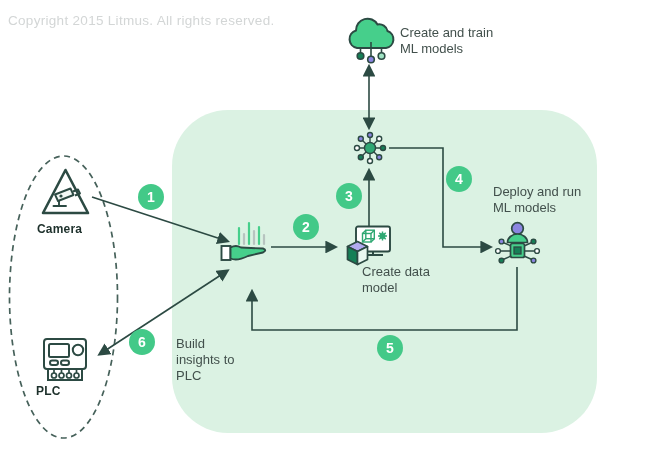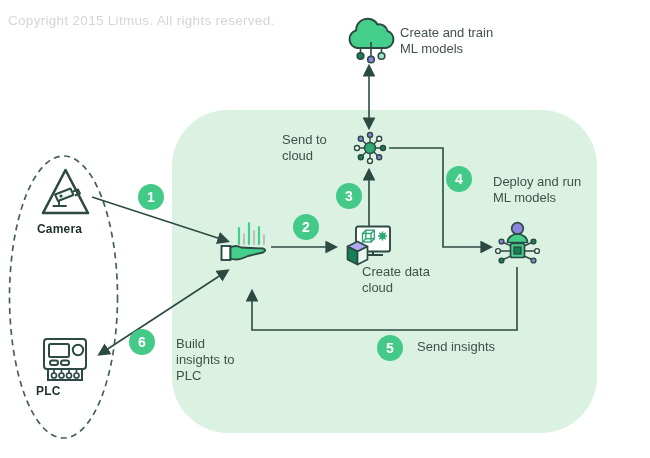--- a/index.html
+++ b/index.html
@@ -152,34 +152,27 @@
     <span>Camera</span>
   </div>
   <div class="label bold center" style="left:36px;top:383px;width:58px">
     <span>PLC</span>
   </div>
 
   <div class="label" style="left:400px;top:25px">
     <span>Create and train</span>
     <span>ML models</span>
   </div>
-  <div class="label" style="left:282px;top:132px">
-    <span>Send to</span>
-    <span>cloud</span>
-  </div>
   <div class="label" style="left:362px;top:264px">
     <span>Create data</span>
-    <span>cloud</span>
+    <span>model</span>
   </div>
-  <div class="label" style="left:493px;top:174px">
+  <div class="label" style="left:493px;top:184px">
     <span>Deploy and run</span>
     <span>ML models</span>
-  </div>
-  <div class="label" style="left:417px;top:339px">
-    <span>Send insights</span>
   </div>
   <div class="label" style="left:176px;top:336px">
     <span>Build</span>
     <span>insights to</span>
     <span>PLC</span>
   </div>
 
 </div>
 
 </body></html>

